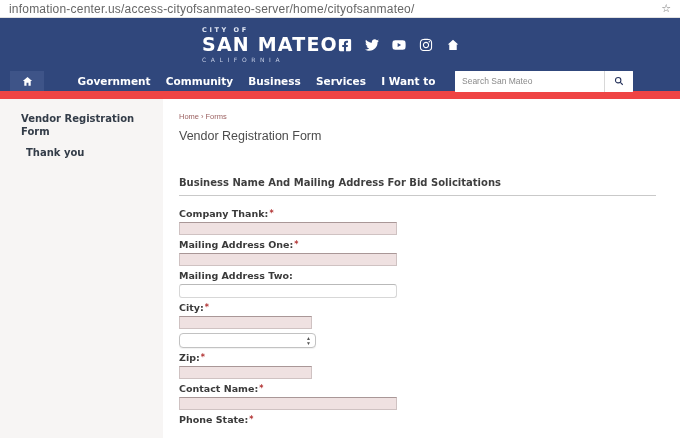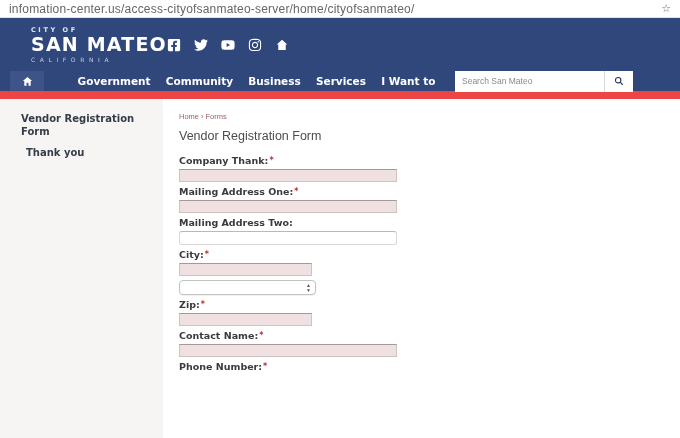--- a/index.html
+++ b/index.html
@@ -7,21 +7,21 @@
     font-family:"Liberation Sans", sans-serif; }
 
   
   .browser-bar { height:18px; background:#fff; border-bottom:1px solid #e2e2e2;
     display:flex; align-items:center; padding:0 9px; }
   .url-text { flex:1; font-size:12px; color:#666; letter-spacing:.2px; }
   .star-icon { color:#777; font-size:11px; line-height:11px; cursor:pointer; }
 
   
   header { height:53px; background:#30477c; display:flex; align-items:center;
-    justify-content:flex-start; padding:0 0 0 31px; }
+    justify-content:center; padding:0 0 0 31px; }
   .logo { color:#fff; font-family:"DejaVu Sans", sans-serif; cursor:pointer; }
   .logo-top { font-size:6.5px; font-weight:bold; letter-spacing:2.6px; color:#dfe5f2; }
   .logo-name { font-size:19px; font-weight:bold; letter-spacing:1.2px; line-height:21px; }
   .logo-bottom { font-size:6px; letter-spacing:4.6px; color:#c4cde4; margin-top:1px; }
   .social { display:flex; align-items:center; gap:13px; margin-right:49px; }
   .social .sicon { width:14px; height:14px; display:inline-flex; cursor:pointer; }
   .social .sicon svg { width:14px; height:14px; fill:#fff; }
 
   
   nav { height:28px; background:#30477c; border-bottom:8px solid #ef4444;
@@ -148,20 +148,21 @@
 
 <div class="content">
   <aside id="sidebar">
   <div class="side-item">Vendor Registration Form</div>
 
   <div class="side-item indent">Thank you</div>
 </aside>
   <main>
     <div class="breadcrumb" id="breadcrumb"><span class="crumb">Home</span><span class="crumb-sep">›</span><span class="crumb">Forms</span></div>
     <h1 class="page-title">Vendor Registration Form</h1>
+    <h2 class="section-heading">Business Name And Mailing Address For Bid Solicitations</h2>
     <form id="form-fields">
   <div class="field">
     <label><span class="lbl-text">Company Thank:</span><span class="req">*</span></label>
     <input type="text" class="tinput wide pink" style="">
 
   </div>
 
   <div class="field">
     <label><span class="lbl-text">Mailing Address One:</span><span class="req">*</span></label>
     <input type="text" class="tinput wide pink" style="">
@@ -196,18 +197,18 @@
 
   </div>
 
   <div class="field">
     <label><span class="lbl-text">Contact Name:</span><span class="req">*</span></label>
     <input type="text" class="tinput wide pink" style="">
 
   </div>
 
   <div class="field">
-    <label><span class="lbl-text">Phone Number:</span><span class="req">*</span></label>
+    <label><span class="lbl-text">Phone State:</span><span class="req">*</span></label>
 
   </div>
 </form>
   </main>
 </div>
 
 </body></html>

